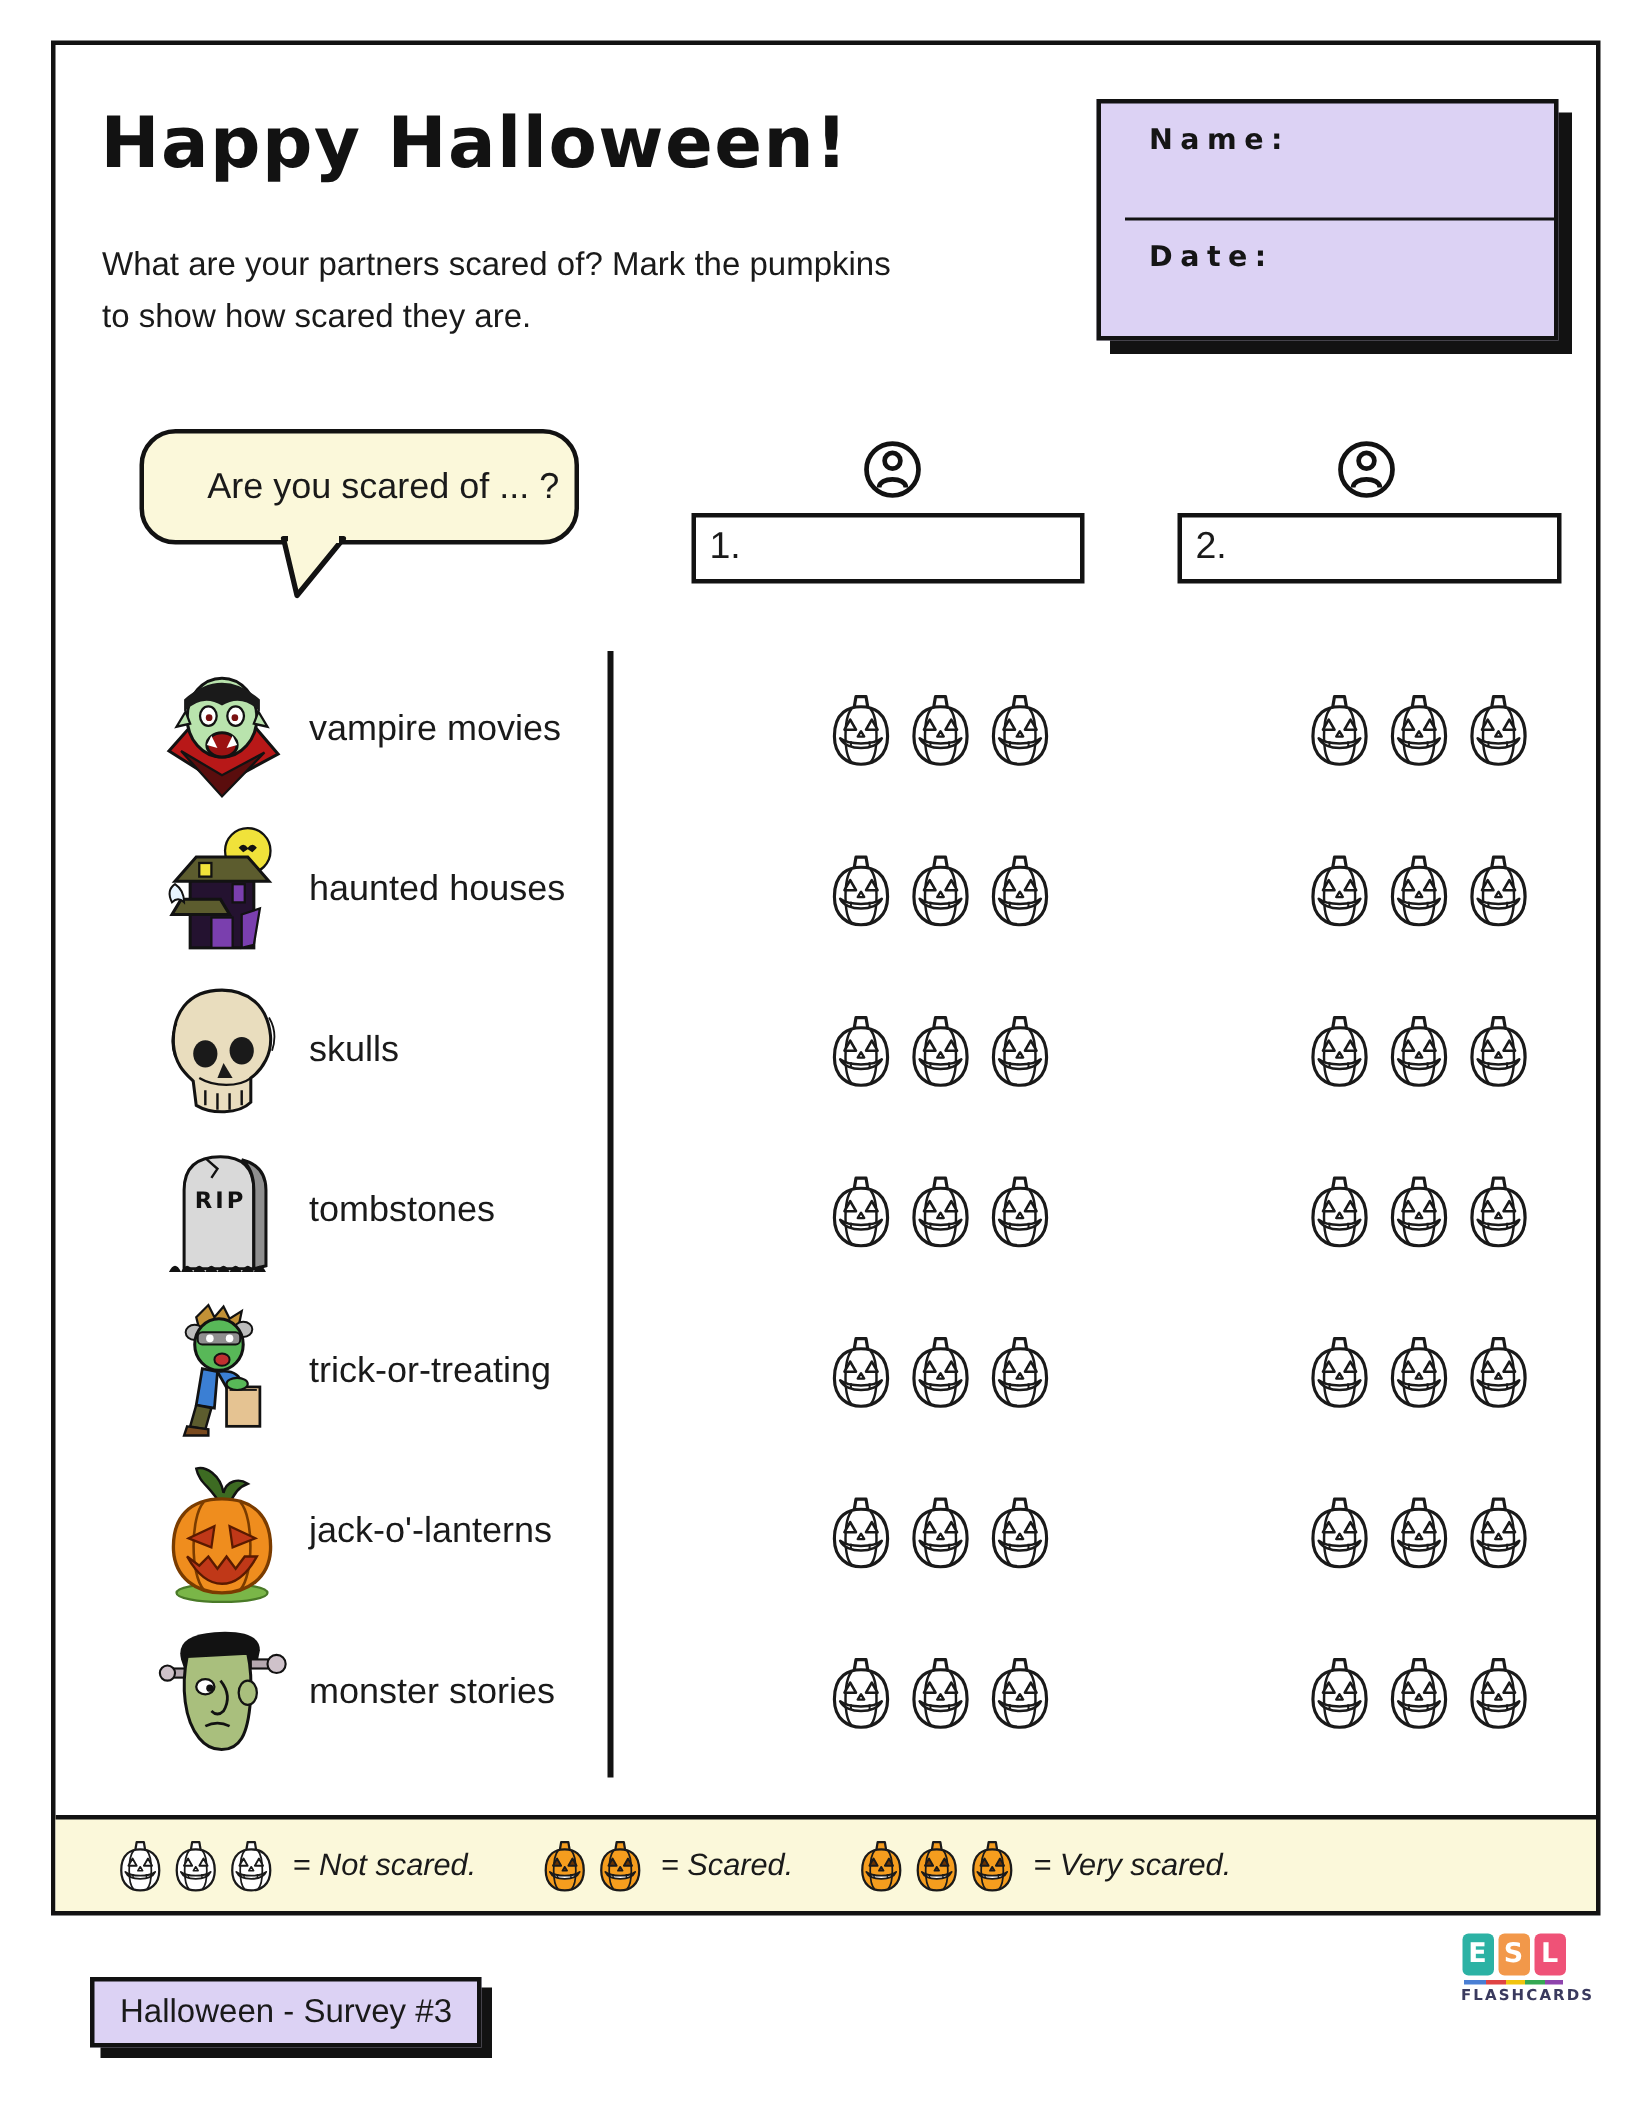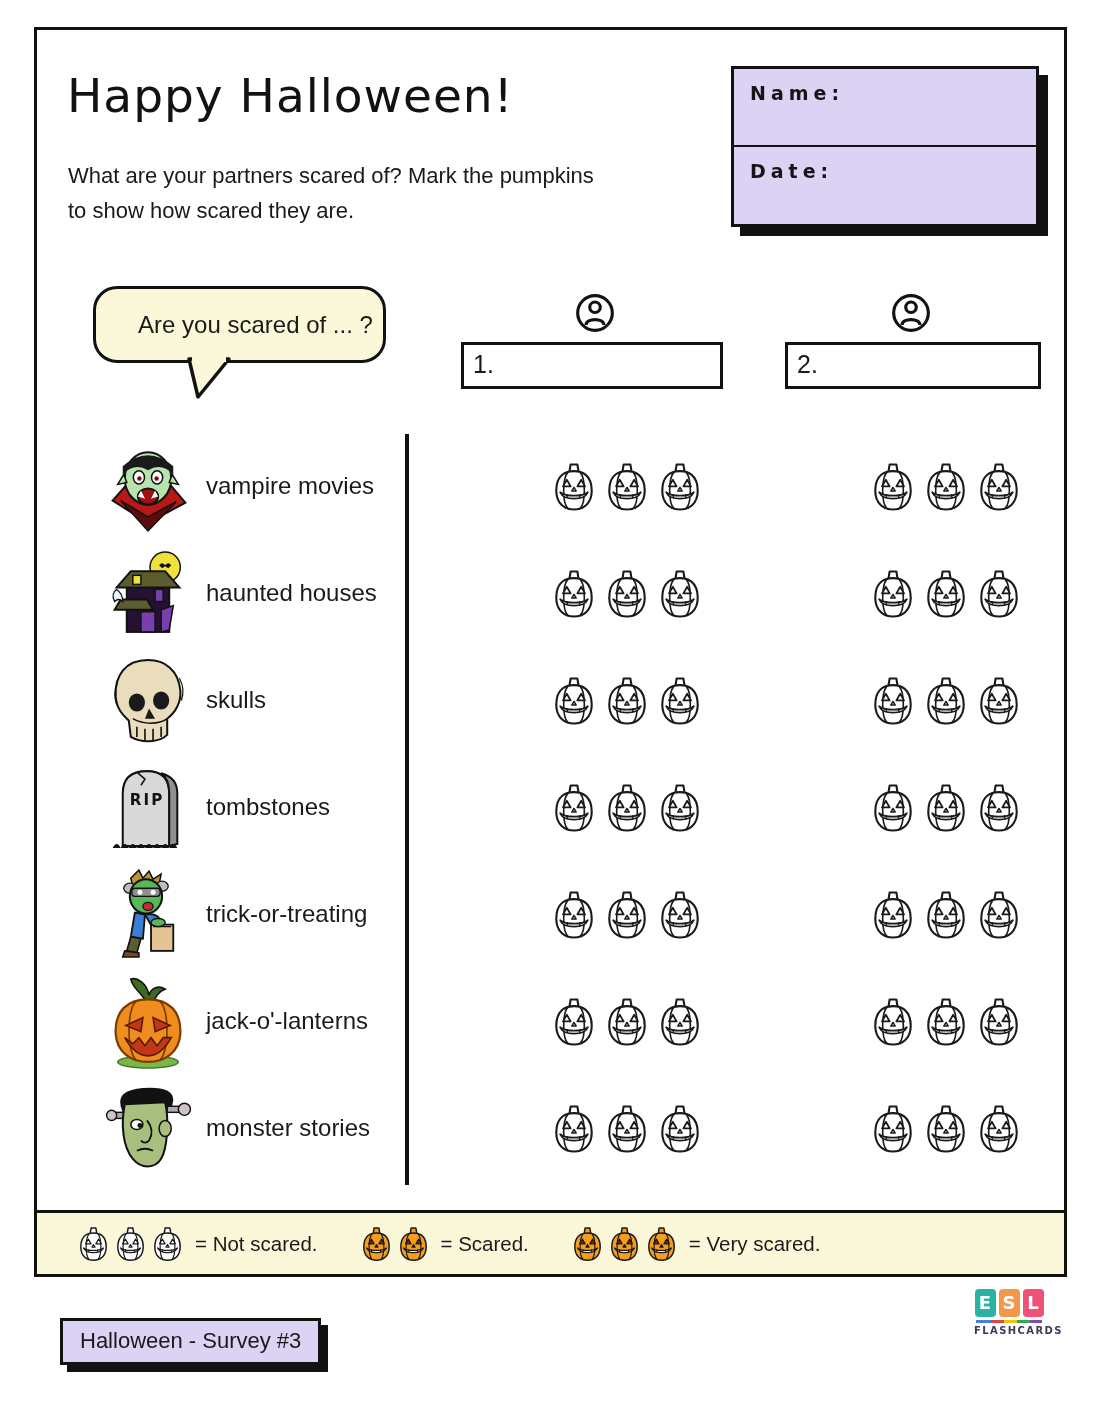--- a/index.html
+++ b/index.html
@@ -1,26 +1,26 @@
 <!DOCTYPE html>
 <html><head>
 <meta charset="utf-8">
 <style>
   html,body{margin:0;padding:0;background:#fff;}
   .page{position:relative;width:1100px;height:1417px;background:#ffffff;overflow:hidden;
         font-family:"Liberation Sans",sans-serif;color:#151515;}
   .sheet{position:absolute;left:34px;top:27px;width:1033px;height:1250px;
          border:3.5px solid #121212;box-sizing:border-box;background:#fff;}
   .title{position:absolute;left:30px;top:38px;font-family:"DejaVu Sans",sans-serif;
-         font-weight:400;font-size:47px;letter-spacing:1px;color:#121212;}
+         font-weight:700;font-size:47px;letter-spacing:1px;color:#121212;}
   .instructions{position:absolute;left:31px;top:128px;width:530px;font-size:22px;
                 line-height:1.6;color:#1a1a1a;}
   
   .namebox{position:absolute;left:694px;top:36px;width:308px;height:161px;background:#dcd2f4;
-           border:3px solid #121212;box-shadow:9px 9px 0 #121212;box-sizing:border-box;}
+           border:3px solid #121212;box-shadow:9px 9px 0 #121212;box-sizing:border-box;padding-left:16px;}
   .namebox .nrow{height:50%;box-sizing:border-box;padding:13px 0 0 16px;
                  font-family:"DejaVu Sans",sans-serif;font-weight:bold;font-size:19px;letter-spacing:5px;}
   .namebox .nrow:first-child{border-bottom:2.5px solid #121212;}
   
   .bubble{position:absolute;left:56px;top:256px;width:293px;height:77px;background:#fbf8da;
           border:3.5px solid #121212;border-radius:24px;box-sizing:border-box;
           display:flex;align-items:center;justify-content:center;font-size:24px;color:#1a1a1a;padding-left:32px;}
   .bubble-tail{position:absolute;left:146px;top:326px;width:52px;height:46px;}
   
   .person{position:absolute;width:42px;height:42px;}
@@ -37,21 +37,21 @@
               font-size:24px;color:#1a1a1a;white-space:nowrap;}
   .pump-group{position:absolute;top:50%;transform:translateY(-50%);display:flex;gap:7px;}
   .pump-group.col1{left:478px;}
   .pump-group.col2{left:797px;}
   .pumpkin{display:block;width:46px;height:52px;}
   .pumpkin svg{width:100%;height:100%;}
   
   .legend{position:absolute;left:0;right:0;bottom:0;height:64px;background:#fbf8da;
           border-top:3px solid #121212;box-sizing:border-box;
           display:flex;align-items:center;padding-left:40px;gap:42px;}
-  .legend-item{display:flex;align-items:center;gap:4px;}
+  .legend-item{display:flex;align-items:center;gap:4px;font-style:italic;}
   .legend-item .pumpkin{width:33px;height:37px;}
   .legend-label{font-size:20.5px;margin-left:7px;color:#1a1a1a;white-space:nowrap;}
   
   .badge{position:absolute;left:60px;top:1296px;background:#dcd2f4;border:3px solid #121212;
          box-shadow:7px 7px 0 #121212;padding:7px 17px 8px 17px;font-size:22px;color:#1a1a1a;margin-top:22px;}
   .logo{position:absolute;left:974px;top:1289px;width:70px;text-align:center;}
   .logo-blocks{display:flex;gap:3px;justify-content:center;}
   .logo-block{width:21px;height:28px;border-radius:4px;color:#fff;font-family:"DejaVu Sans",sans-serif;
               font-weight:bold;font-size:18px;line-height:28px;text-align:center;}
   .logo-bar{height:3px;margin:3px 2px 2px 2px;

